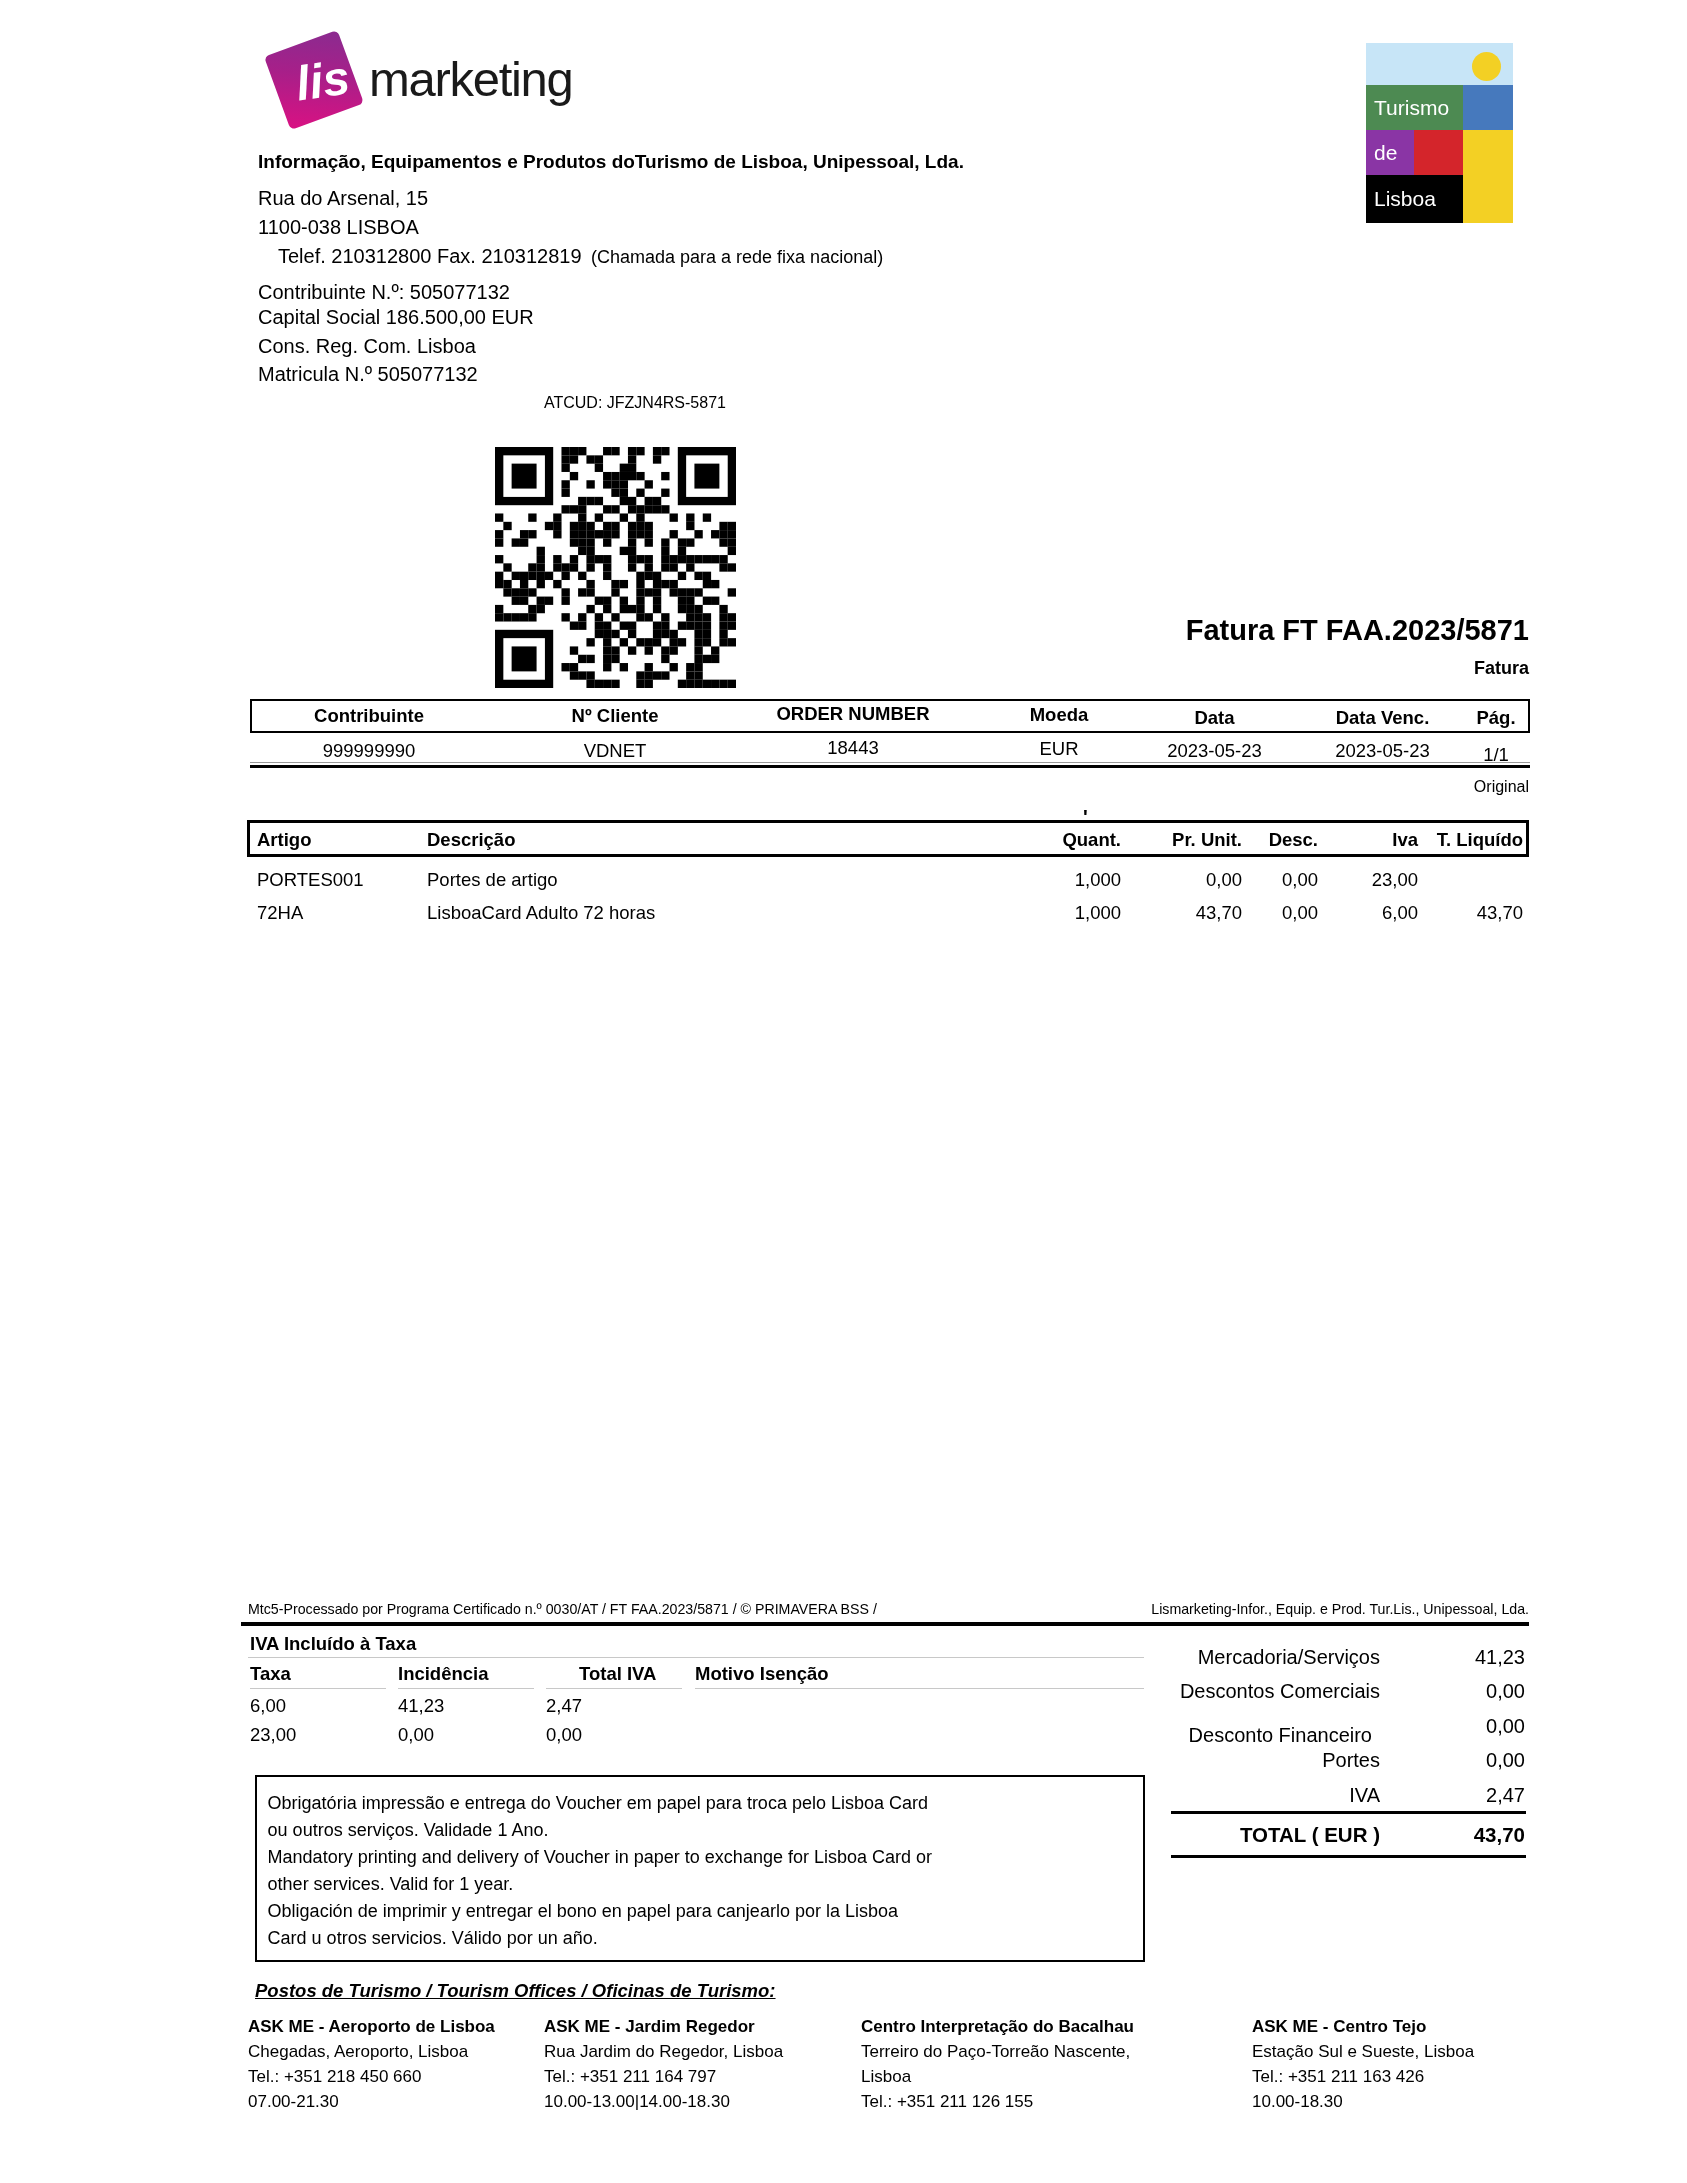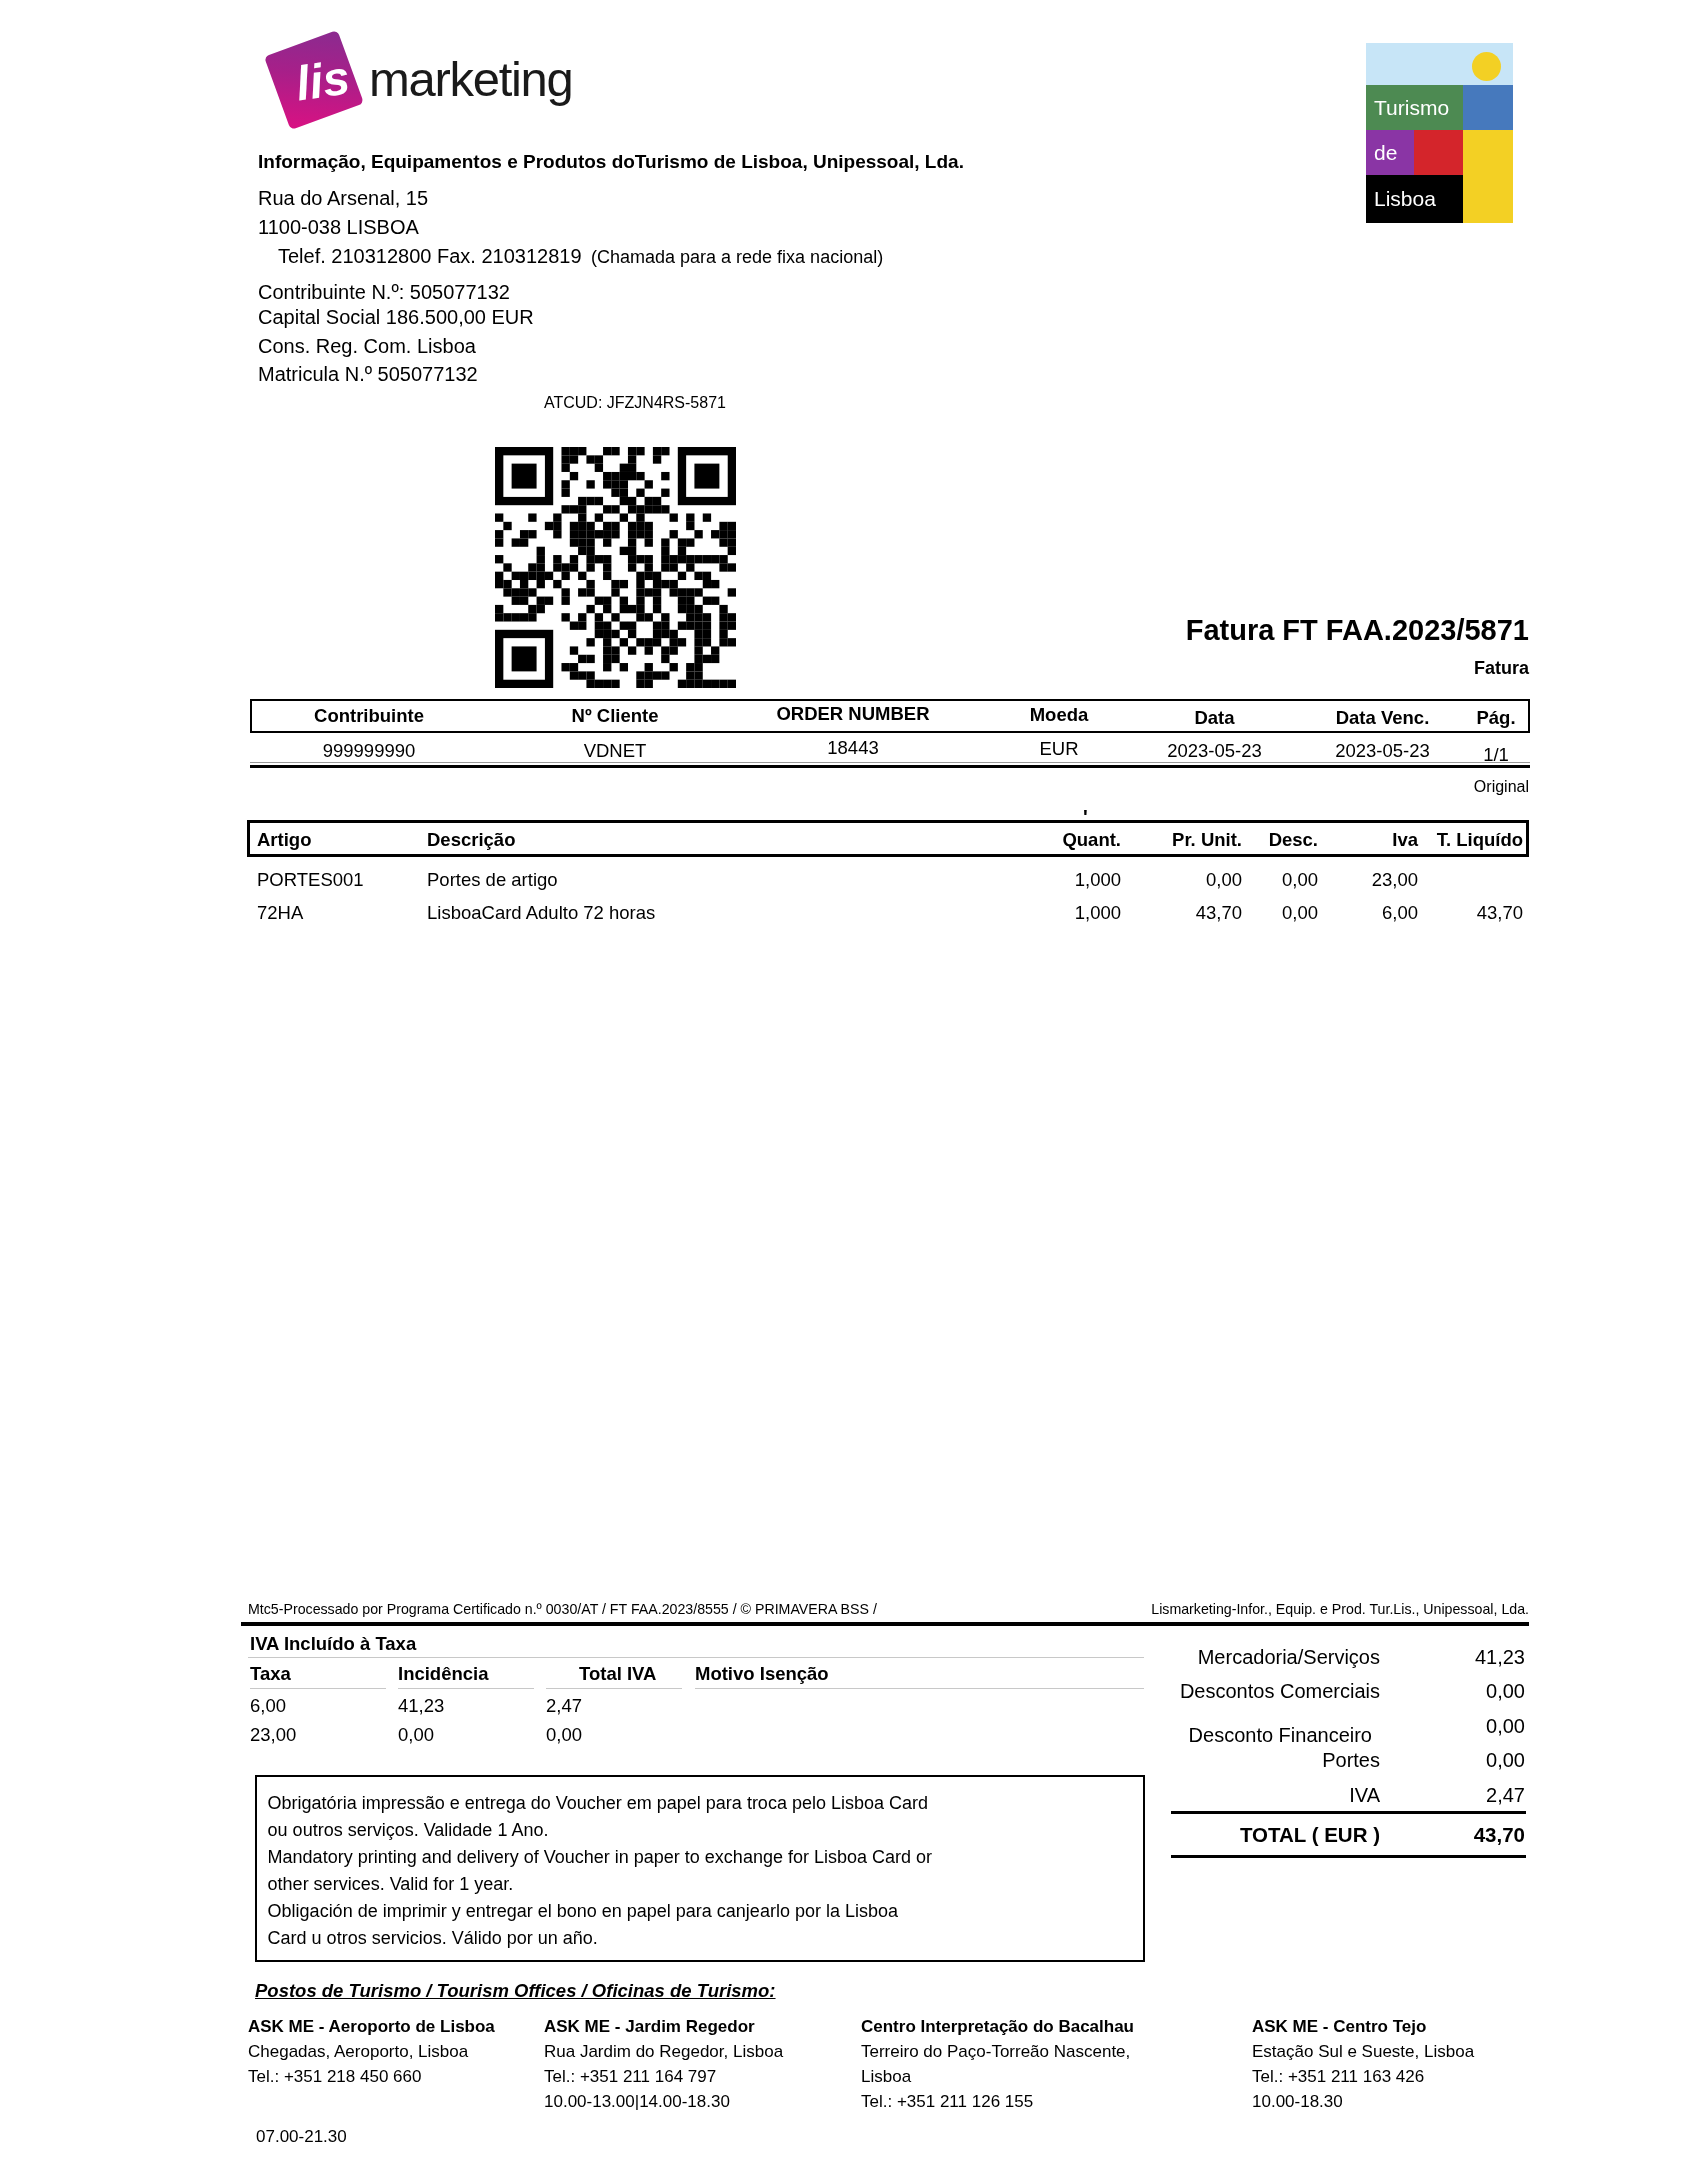--- a/index.html
+++ b/index.html
@@ -452,21 +452,21 @@
   <div>
     <div class="abs t28" style="left:257px;top:902px;width:146px;">72HA</div>
     <div class="abs t28" style="left:427px;top:902px;width:331px;">LisboaCard Adulto 72 horas</div>
     <div class="abs r t28" style="left:989px;top:902px;width:132px;">1,000</div>
     <div class="abs r t28" style="left:1130px;top:902px;width:112px;">43,70</div>
     <div class="abs r t28" style="left:1219px;top:902px;width:99px;">0,00</div>
     <div class="abs r t28" style="left:1299px;top:902px;width:119px;">6,00</div>
     <div class="abs r t28" style="left:1391px;top:902px;width:132px;">43,70</div>
   </div>
 
-  <div class="abs t21" style="left:248px;top:1601px;">Mtc5-Processado por Programa Certificado n.º 0030/AT / FT FAA.2023/8555 / © PRIMAVERA BSS /</div>
+  <div class="abs t21" style="left:248px;top:1601px;">Mtc5-Processado por Programa Certificado n.º 0030/AT / FT FAA.2023/5871 / © PRIMAVERA BSS /</div>
   <div class="abs r t21" style="left:992px;top:1601px;width:537px;">Lismarketing-Infor., Equip. e Prod. Tur.Lis., Unipessoal, Lda.</div>
   <div class="hline" style="left:241px;top:1622px;width:1288px;height:4px;"></div>
 
   <div class="abs b t28" style="left:250px;top:1633px;">IVA Incluído à Taxa</div>
   <div class="grayline" style="left:248px;top:1657px;width:896px;height:1.3px;"></div>
 
   <div class="abs b t28" style="left:250px;top:1663px;">Taxa</div>
   <div class="abs b t28" style="left:398px;top:1663px;">Incidência</div>
   <div class="abs b t28" style="left:546px;top:1663px;margin-left:33px;">Total IVA</div>
   <div class="abs b t28" style="left:695px;top:1663px;">Motivo Isenção</div>
@@ -513,21 +513,21 @@
       <div>Card u otros servicios. Válido por un año.</div>
     </div>
   </div>
 
   <div class="abs b t28" style="left:255px;top:1980px;font-style:italic;text-decoration:underline;">Postos de Turismo / Tourism Offices / Oficinas de Turismo:</div>
 
   <div>
     <div class="abs b t26" style="left:248px;top:2017px;">ASK ME - Aeroporto de Lisboa</div>
     <div class="abs t26" style="left:248px;top:2042px;">Chegadas, Aeroporto,  Lisboa</div>
     <div class="abs t26" style="left:248px;top:2067px;">Tel.: +351 218 450 660</div>
-    <div class="abs t26" style="left:256px;top:2092px;margin-top:35px;">07.00-21.30</div>
+    <div class="abs t26" style="left:248px;top:2092px;">07.00-21.30</div>
   </div>
   <div>
     <div class="abs b t26" style="left:544px;top:2017px;">ASK ME - Jardim Regedor</div>
     <div class="abs t26" style="left:544px;top:2042px;">Rua Jardim do Regedor, Lisboa</div>
     <div class="abs t26" style="left:544px;top:2067px;">Tel.: +351 211 164 797</div>
     <div class="abs t26" style="left:544px;top:2092px;">10.00-13.00|14.00-18.30</div>
   </div>
   <div>
     <div class="abs b t26" style="left:861px;top:2017px;">Centro Interpretação do Bacalhau</div>
     <div class="abs t26" style="left:861px;top:2042px;">Terreiro do Paço-Torreão Nascente,</div>

